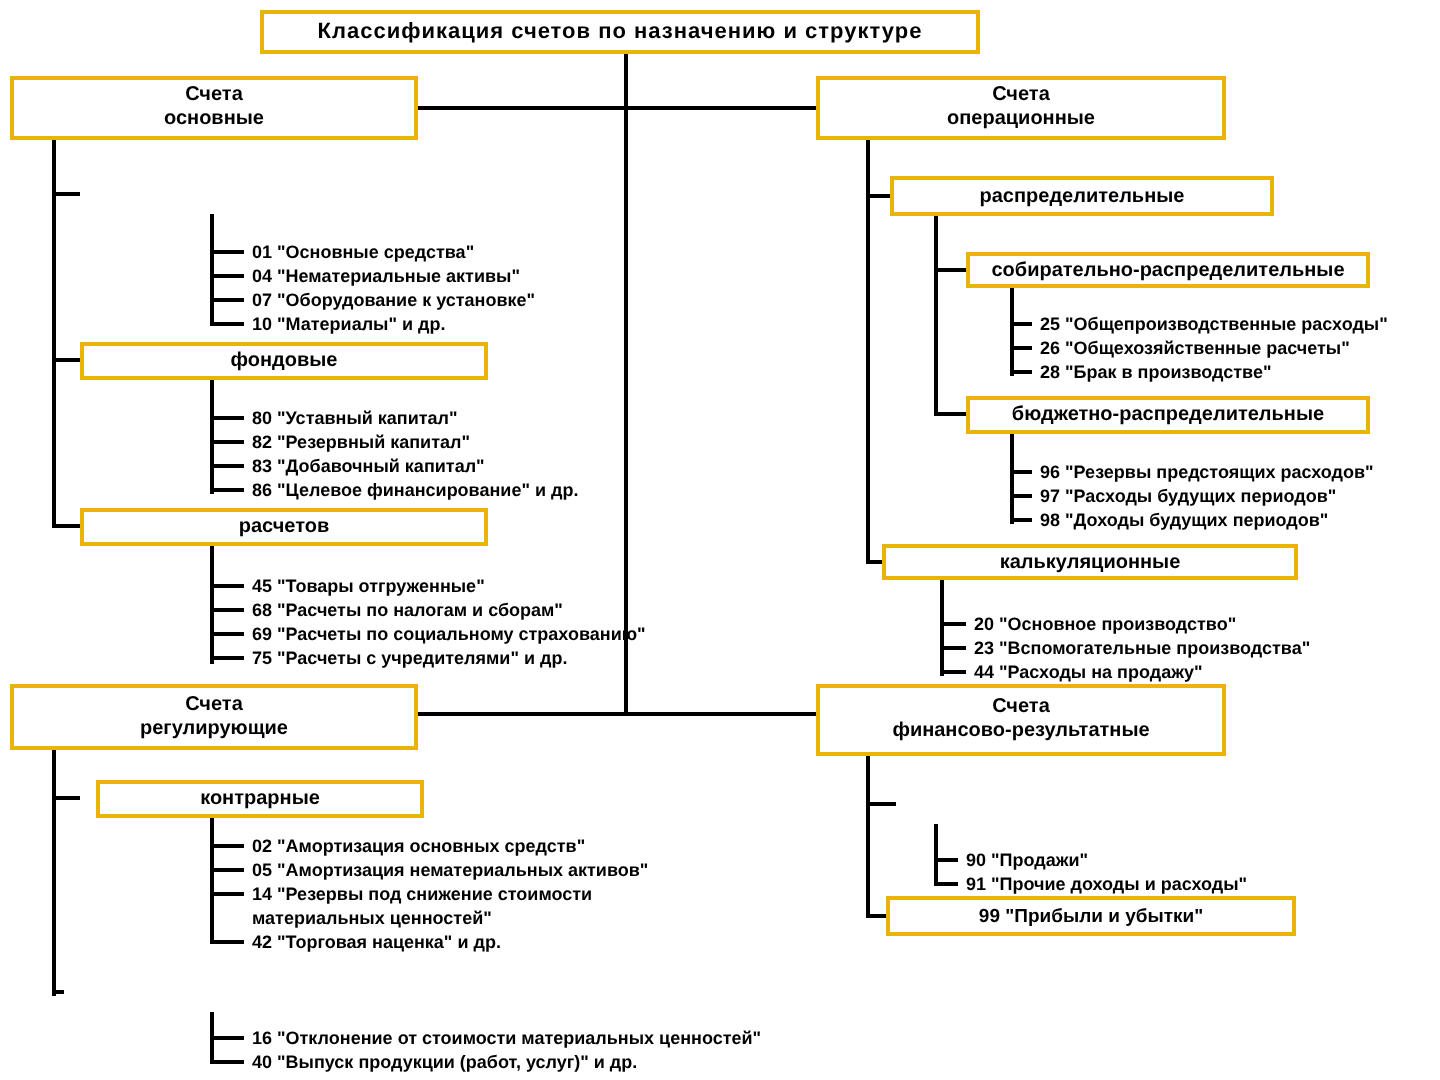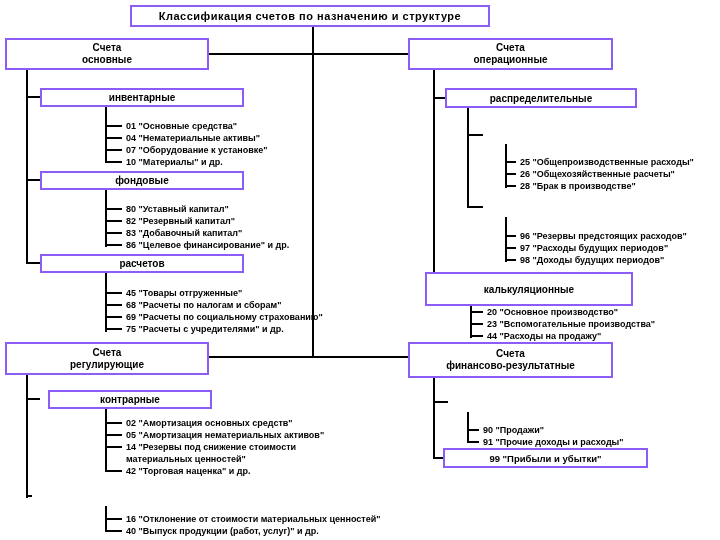--- a/index.html
+++ b/index.html
@@ -2,21 +2,21 @@
 <html><head>
 <meta charset="utf-8">
 <style>
   html,body{margin:0;padding:0;background:#fff;}
   .canvas{
     position:relative;width:720px;height:540px;background:#ffffff;
     font-family:"Liberation Sans", sans-serif;color:#000;
     outline:1px solid #8a8a8a;overflow:hidden;
   }
   .box{
-    position:absolute;box-sizing:border-box;border:2px solid #8b5cf6;background:#fff;
+    position:absolute;box-sizing:border-box;border:2px solid #eab308;background:#fff;
     display:flex;align-items:center;justify-content:center;text-align:center;
     font-weight:bold;white-space:pre-line;z-index:2;
   }
   .major{font-size:10px;line-height:12px;}
   .sub{font-size:10px;}
   .title-box{font-size:11px;letter-spacing:.5px;}
   .leaf{font-size:9.5px;}
   .line{position:absolute;background:#000;z-index:1;}
   .items{position:absolute;font-size:9px;font-weight:bold;line-height:12px;z-index:2;}
   .item{position:relative;}
@@ -35,27 +35,28 @@
 
   <div class="box major" style="left:5px;top:38px;width:204px;height:32px">Счета
 основные</div>
   <div class="box major" style="left:408px;top:38px;width:205px;height:32px">Счета
 операционные</div>
   <div class="box major" style="left:5px;top:342px;width:204px;height:33px">Счета
 регулирующие</div>
   <div class="box major" style="left:408px;top:342px;width:205px;height:36px">Счета
 финансово-результатные</div>
 
-  <div class="box sub" style="left:40px;top:88px;width:204px;height:19px">инвентарные</div>
   <div class="box sub" style="left:40px;top:171px;width:204px;height:19px">фондовые</div>
   <div class="box sub" style="left:40px;top:254px;width:204px;height:19px">расчетов</div>
   <div class="box sub" style="left:48px;top:390px;width:164px;height:19px">контрарные</div>
 
   <div class="box sub" style="left:445px;top:88px;width:192px;height:20px">распределительные</div>
-  <div class="box sub" style="left:425px;top:272px;width:208px;height:34px">калькуляционные</div>
+  <div class="box sub" style="left:483px;top:126px;width:202px;height:18px">собирательно-распределительные</div>
+  <div class="box sub" style="left:483px;top:198px;width:202px;height:19px">бюджетно-распределительные</div>
+  <div class="box sub" style="left:441px;top:272px;width:208px;height:18px">калькуляционные</div>
   <div class="box leaf" style="left:443px;top:448px;width:205px;height:20px">99 "Прибыли и убытки"</div>
 
   <div class="items ga" style="left:126px;top:120px;width:230px">
     <div class="item">01 "Основные средства"</div>
     <div class="item">04 "Нематериальные активы"</div>
     <div class="item">07 "Оборудование к установке"</div>
     <div class="item">10 "Материалы" и др.</div>
   </div>
   <div class="items ga" style="left:126px;top:203px;width:230px">
     <div class="item">80 "Уставный капитал"</div>

